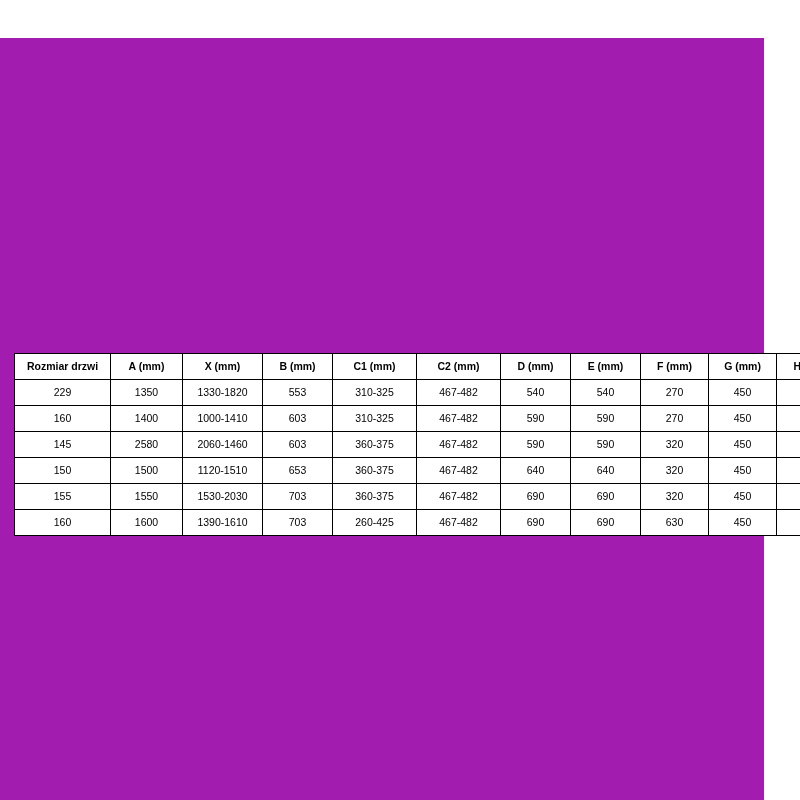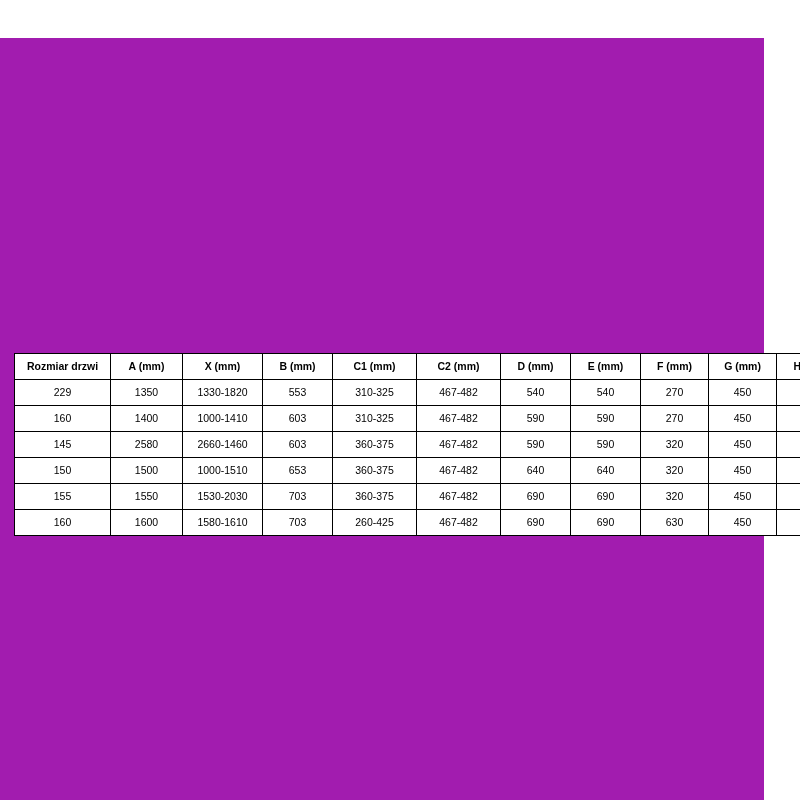--- a/index.html
+++ b/index.html
@@ -125,34 +125,34 @@
           <td>467-482</td>
           <td>590</td>
           <td>590</td>
           <td>270</td>
           <td>450</td>
           <td>2000</td>
         </tr>
         <tr>
           <td>145</td>
           <td>2580</td>
-          <td>2660-1460</td>
+          <td>2060-1460</td>
           <td>603</td>
           <td>360-375</td>
           <td>467-482</td>
           <td>590</td>
           <td>590</td>
           <td>320</td>
           <td>450</td>
           <td>2000</td>
         </tr>
         <tr>
           <td>150</td>
           <td>1500</td>
-          <td>1000-1510</td>
+          <td>1120-1510</td>
           <td>653</td>
           <td>360-375</td>
           <td>467-482</td>
           <td>640</td>
           <td>640</td>
           <td>320</td>
           <td>450</td>
           <td>2000</td>
         </tr>
         <tr>
@@ -164,21 +164,21 @@
           <td>467-482</td>
           <td>690</td>
           <td>690</td>
           <td>320</td>
           <td>450</td>
           <td>2000</td>
         </tr>
         <tr>
           <td>160</td>
           <td>1600</td>
-          <td>1580-1610</td>
+          <td>1390-1610</td>
           <td>703</td>
           <td>260-425</td>
           <td>467-482</td>
           <td>690</td>
           <td>690</td>
           <td>630</td>
           <td>450</td>
           <td>2000</td>
         </tr>
       </tbody>

